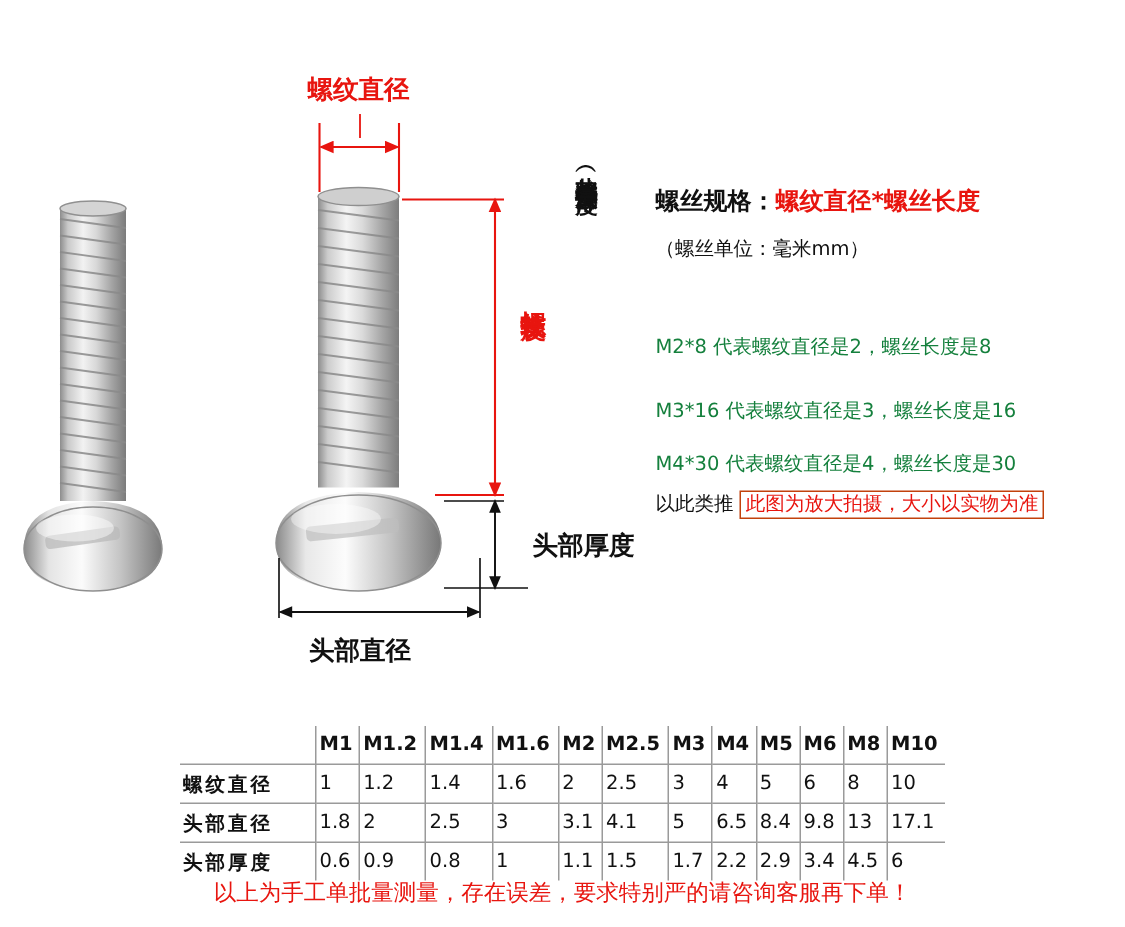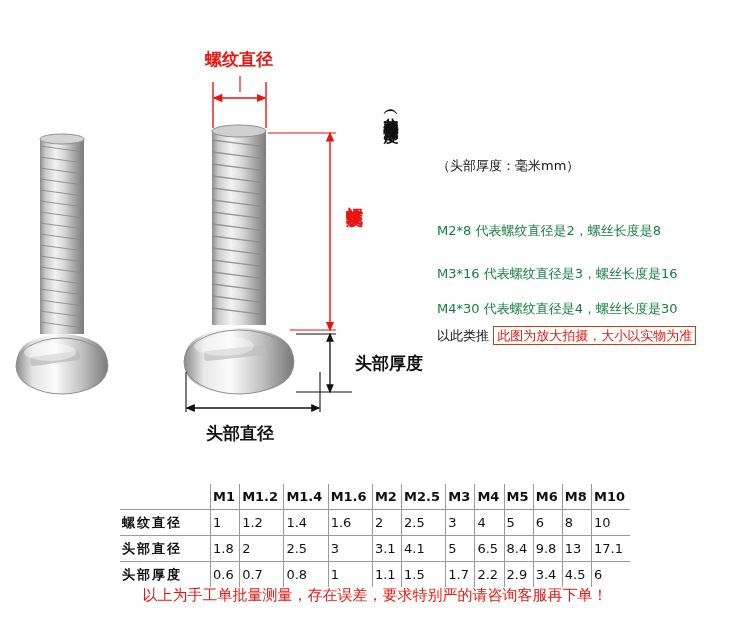--- a/index.html
+++ b/index.html
@@ -292,22 +292,25 @@
   <div class="ann" style="left:205px; top:48px; font-size:17px;">螺纹直径</div>
 
   <div class="ann vert" style="left:344px; top:193px; font-size:17px;">螺纹长度</div>
 
   <div class="ann black vert" style="left:381px; top:105px; font-size:15px; font-weight:bold;">（此款长度不含头部厚度）</div>
 
   <div class="ann black" style="left:355px; top:352px; font-size:17px;">头部厚度</div>
 
   <div class="ann black" style="left:206px; top:422px; font-size:17px;">头部直径</div>
 
-
-  <div class="spec spec-unit">（头部厚度：毫米mm）</div>
+  <div class="spec spec-title">
+    <span>螺丝规格：</span><span class="red">螺纹直径*螺丝长度</span>
+  </div>
+
+  <div class="spec spec-unit">（螺丝单位：毫米mm）</div>
 
   <div class="spec spec-line" style="top:222px;">M2*8  代表螺纹直径是2，螺丝长度是8</div>
   <div class="spec spec-line" style="top:265px;">M3*16 代表螺纹直径是3，螺丝长度是16</div>
   <div class="spec spec-line" style="top:300px;">M4*30 代表螺纹直径是4，螺丝长度是30</div>
 
   <div class="spec spec-note">
     <span>以此类推</span>
     <span class="boxed">此图为放大拍摄，大小以实物为准</span>
   </div>
 
@@ -357,21 +360,21 @@
           <td>5</td>
           <td>6.5</td>
           <td>8.4</td>
           <td>9.8</td>
           <td>13</td>
           <td>17.1</td>
         </tr>
         <tr>
           <td class="rowhead">头部厚度</td>
           <td>0.6</td>
-          <td>0.7</td>
+          <td>0.9</td>
           <td>0.8</td>
           <td>1</td>
           <td>1.1</td>
           <td>1.5</td>
           <td>1.7</td>
           <td>2.2</td>
           <td>2.9</td>
           <td>3.4</td>
           <td>4.5</td>
           <td>6</td>

